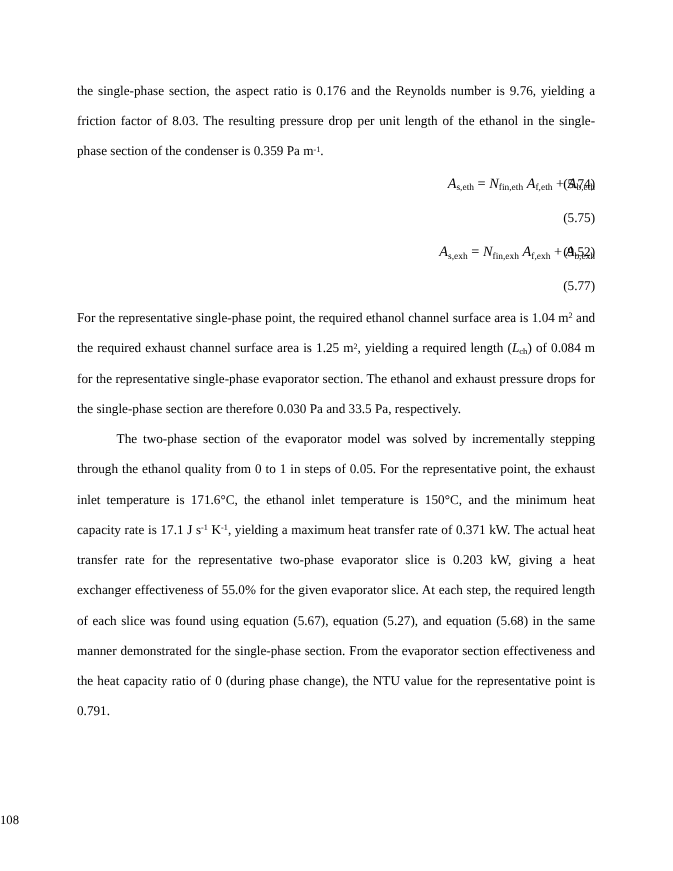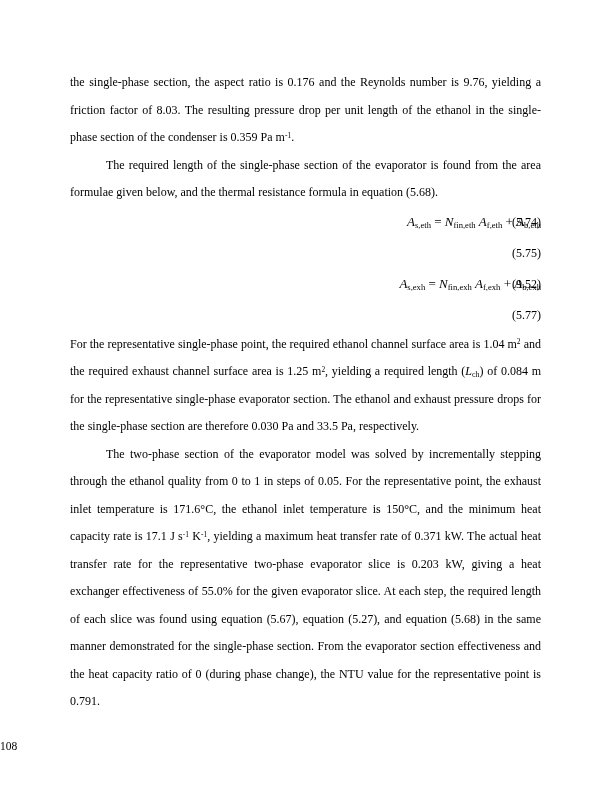--- a/index.html
+++ b/index.html
@@ -81,21 +81,20 @@
   }
 </style>
 </head>
 <body>
 
 <div class="page">
   <div class="content">
 
     <p class="para">the single-phase section, the aspect ratio is 0.176 and the Reynolds number is 9.76, yielding a friction factor of 8.03. The resulting pressure drop per unit length of the ethanol in the single-phase section of the condenser is 0.359 Pa m<sup>-1</sup>.</p>
 
-    <p class="para indent">The required length of the single-phase section of the evaporator is found from the area formulae given below, and the thermal resistance formula in equation (5.68).</p>
 
     <div class="equations">
       <div class="eq-row">
         <span class="eq-formula"><i>A</i><sub>s,eth</sub> = <i>N</i><sub>fin,eth</sub> <i>A</i><sub>f,eth</sub> + <i>A</i><sub>b,eth</sub></span>
         <span class="eq-number">(5.74)</span>
       </div>
       <div class="eq-row">
         <span class="eq-number">(5.75)</span>
       </div>
       <div class="eq-row">

